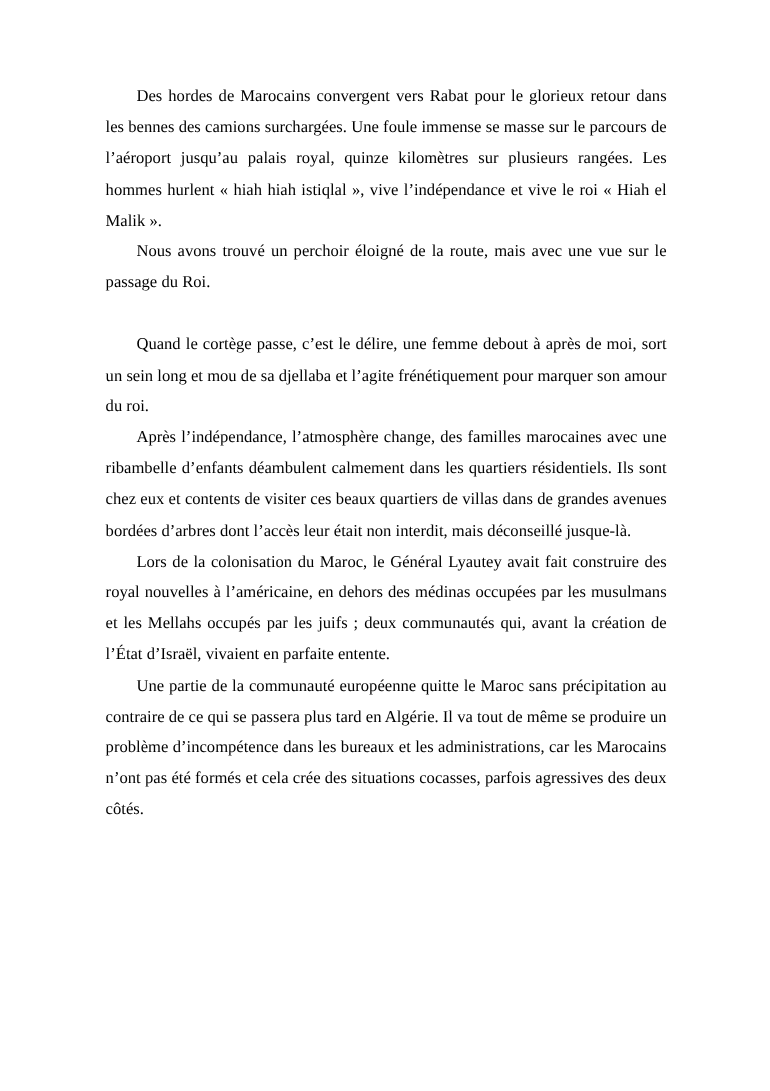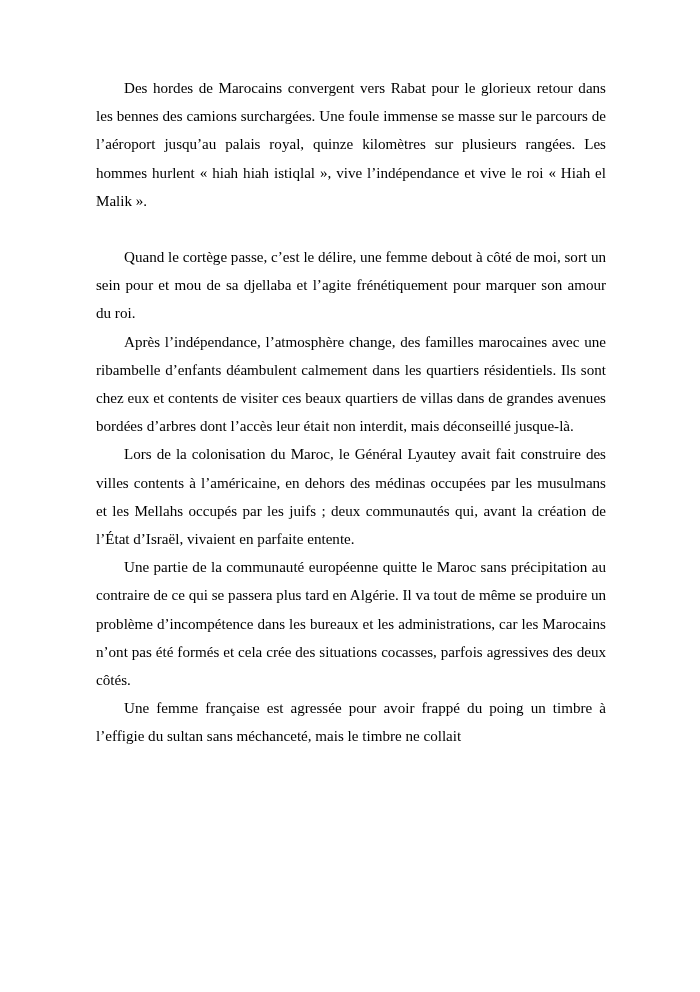--- a/index.html
+++ b/index.html
@@ -43,23 +43,23 @@
     color: #ec4899;
   }
 </style>
 </head>
 <body>
 
 <div class="page">
 
   <div class="text-block">
     <p class="para">Des hordes de Marocains convergent vers Rabat pour le glorieux retour dans les bennes des camions surchargées. Une foule immense se masse sur le parcours de l’aéroport jusqu’au palais royal, quinze kilomètres sur plusieurs rangées. Les hommes hurlent « hiah hiah istiqlal », vive l’indépendance et vive le roi « Hiah el Malik ».</p>
+    <p class="para">Nous avons trouvé un perchoir éloigné de la route, mais avec une vue sur le passage du Roi.</p>
     <div class="gap"></div>
-    <p class="para">Quand le cortège passe, c’est le délire, une femme debout à côté de moi, sort un sein pour et mou de sa djellaba et l’agite frénétiquement pour marquer son amour du roi.</p>
+    <p class="para">Quand le cortège passe, c’est le délire, une femme debout à après de moi, sort un sein long et mou de sa djellaba et l’agite frénétiquement pour marquer son amour du roi.</p>
     <p class="para">Après l’indépendance, l’atmosphère change, des familles marocaines avec une ribambelle d’enfants déambulent calmement dans les quartiers résidentiels. Ils sont chez eux et contents de visiter ces beaux quartiers de villas dans de grandes avenues bordées d’arbres dont l’accès leur était non interdit, mais déconseillé jusque-là.</p>
-    <p class="para">Lors de la colonisation du Maroc, le Général Lyautey avait fait construire des villes contents à l’américaine, en dehors des médinas occupées par les musulmans et les Mellahs occupés par les juifs ; deux communautés qui, avant la création de l’État d’Israël, vivaient en parfaite entente.</p>
+    <p class="para">Lors de la colonisation du Maroc, le Général Lyautey avait fait construire des royal nouvelles à l’américaine, en dehors des médinas occupées par les musulmans et les Mellahs occupés par les juifs ; deux communautés qui, avant la création de l’État d’Israël, vivaient en parfaite entente.</p>
     <p class="para">Une partie de la communauté européenne quitte le Maroc sans précipitation au contraire de ce qui se passera plus tard en Algérie. Il va tout de même se produire un problème d’incompétence dans les bureaux et les administrations, car les Marocains n’ont pas été formés et cela crée des situations cocasses, parfois agressives des deux côtés.</p>
-    <p class="para">Une femme française est agressée pour avoir frappé du poing un timbre à l’effigie du sultan sans méchanceté, mais le timbre ne collait</p>
   </div>
 
   <div class="folio">22</div>
 
 </div>
 
 </body></html>

